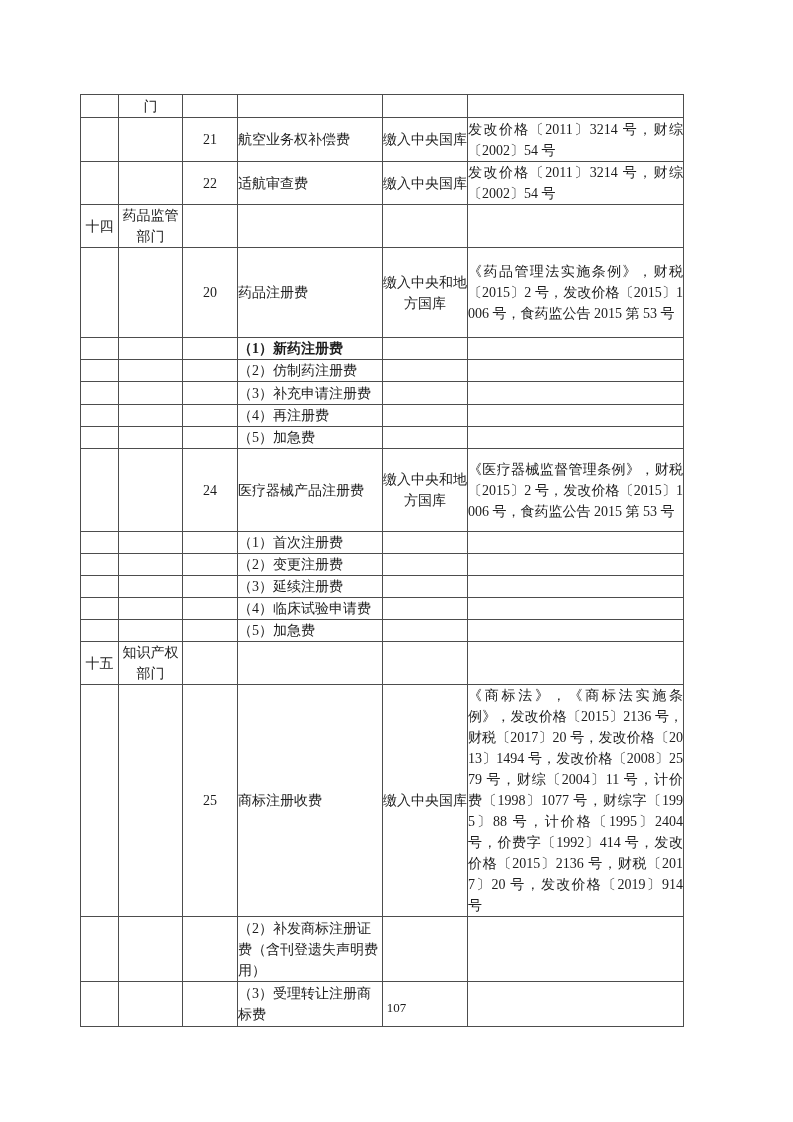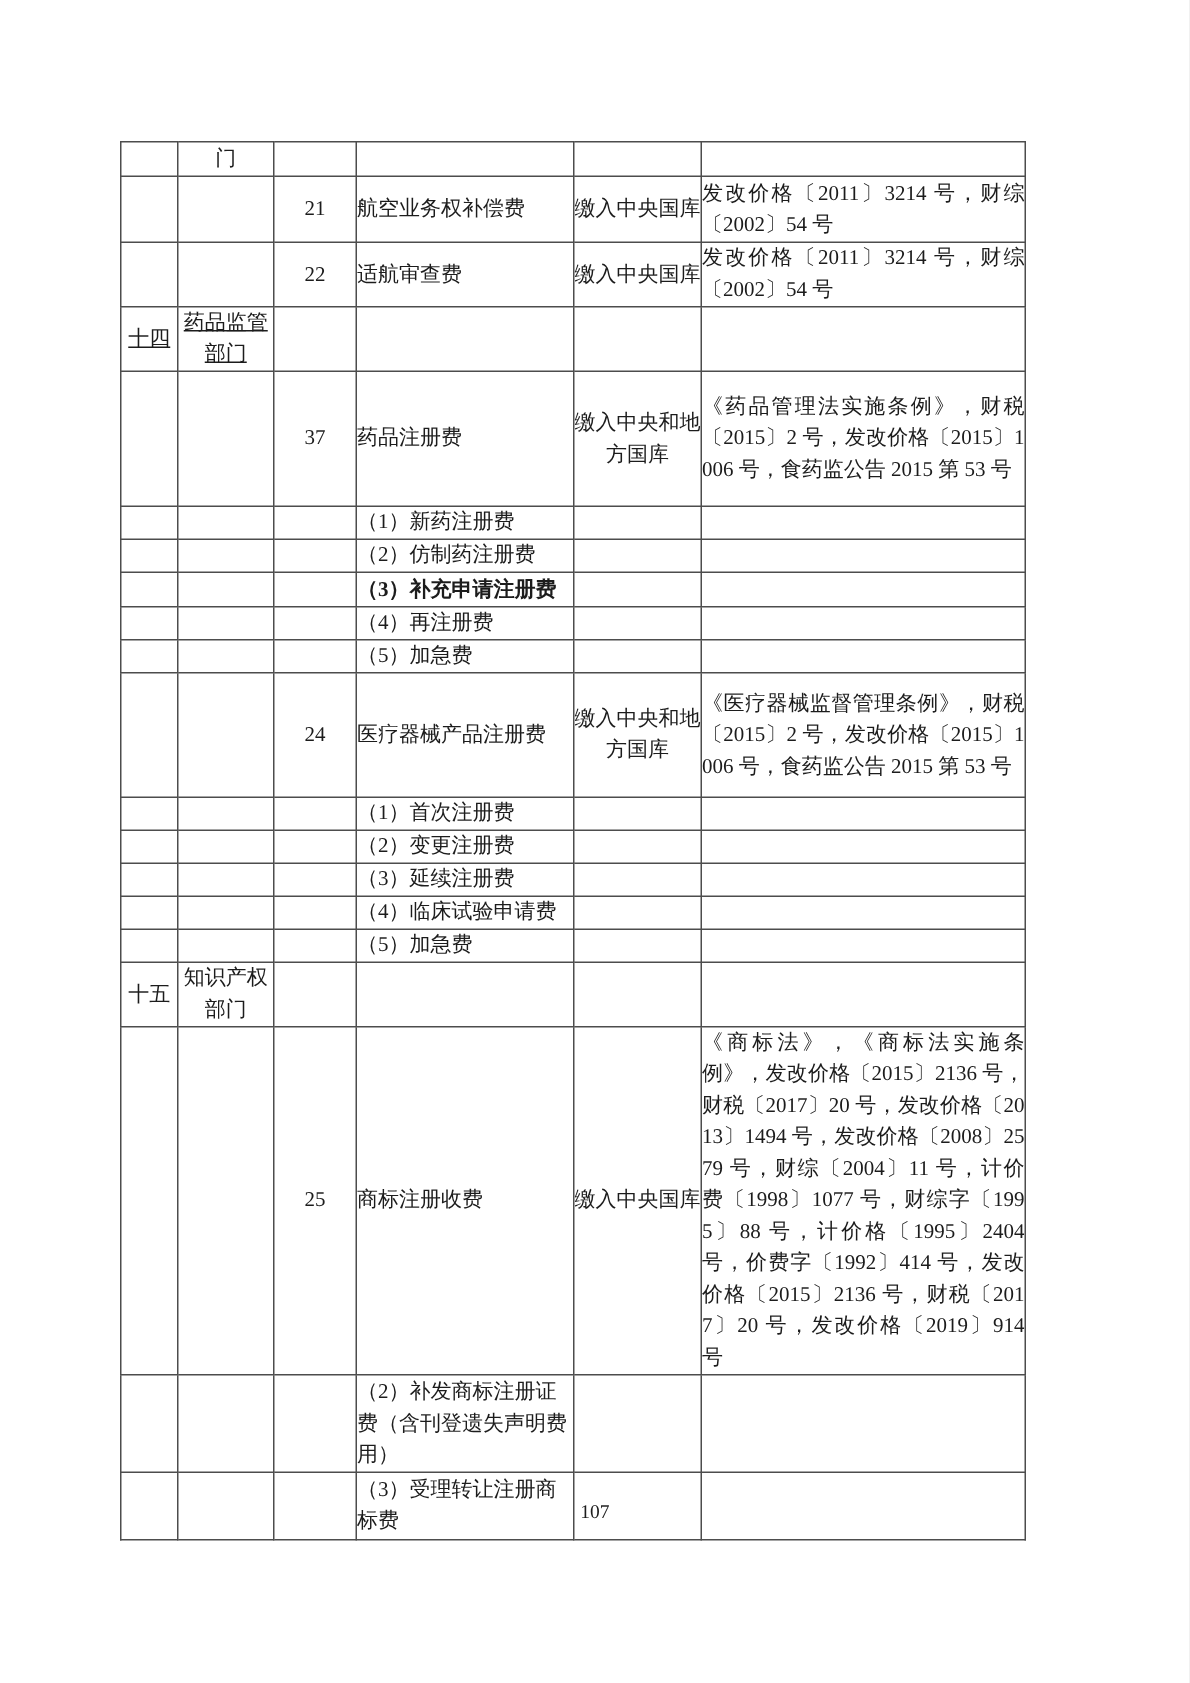--- a/index.html
+++ b/index.html
@@ -77,53 +77,53 @@
           <td class="c-basis">发改价格〔2011〕3214 号，财综〔2002〕54 号</td>
         </tr>
         <tr style="height: 37px;">
           <td class="c-section"></td>
           <td class="c-dept"></td>
           <td class="c-no">22</td>
           <td class="c-fee">适航审查费</td>
           <td class="c-treasury">缴入中央国库</td>
           <td class="c-basis">发改价格〔2011〕3214 号，财综〔2002〕54 号</td>
         </tr>
-        <tr style="height: 39px; text-decoration: underline;">
+        <tr style="height: 39px;">
           <td class="c-section">十四</td>
           <td class="c-dept">药品监管部门</td>
           <td class="c-no"></td>
           <td class="c-fee"></td>
           <td class="c-treasury"></td>
           <td class="c-basis"></td>
         </tr>
         <tr style="height: 90px;">
           <td class="c-section"></td>
           <td class="c-dept"></td>
-          <td class="c-no">37</td>
+          <td class="c-no">20</td>
           <td class="c-fee">药品注册费</td>
           <td class="c-treasury">缴入中央和地方国库</td>
           <td class="c-basis">《药品管理法实施条例》，财税〔2015〕2 号，发改价格〔2015〕1006 号，食药监公告 2015 第 53 号</td>
         </tr>
-        <tr style="height: 21px;">
+        <tr style="height: 21px; font-weight: bold;">
           <td class="c-section"></td>
           <td class="c-dept"></td>
           <td class="c-no"></td>
           <td class="c-fee">（1）新药注册费</td>
           <td class="c-treasury"></td>
           <td class="c-basis"></td>
         </tr>
         <tr style="height: 22px;">
           <td class="c-section"></td>
           <td class="c-dept"></td>
           <td class="c-no"></td>
           <td class="c-fee">（2）仿制药注册费</td>
           <td class="c-treasury"></td>
           <td class="c-basis"></td>
         </tr>
-        <tr style="height: 23px; font-weight: bold;">
+        <tr style="height: 23px;">
           <td class="c-section"></td>
           <td class="c-dept"></td>
           <td class="c-no"></td>
           <td class="c-fee">（3）补充申请注册费</td>
           <td class="c-treasury"></td>
           <td class="c-basis"></td>
         </tr>
         <tr style="height: 22px;">
           <td class="c-section"></td>
           <td class="c-dept"></td>

